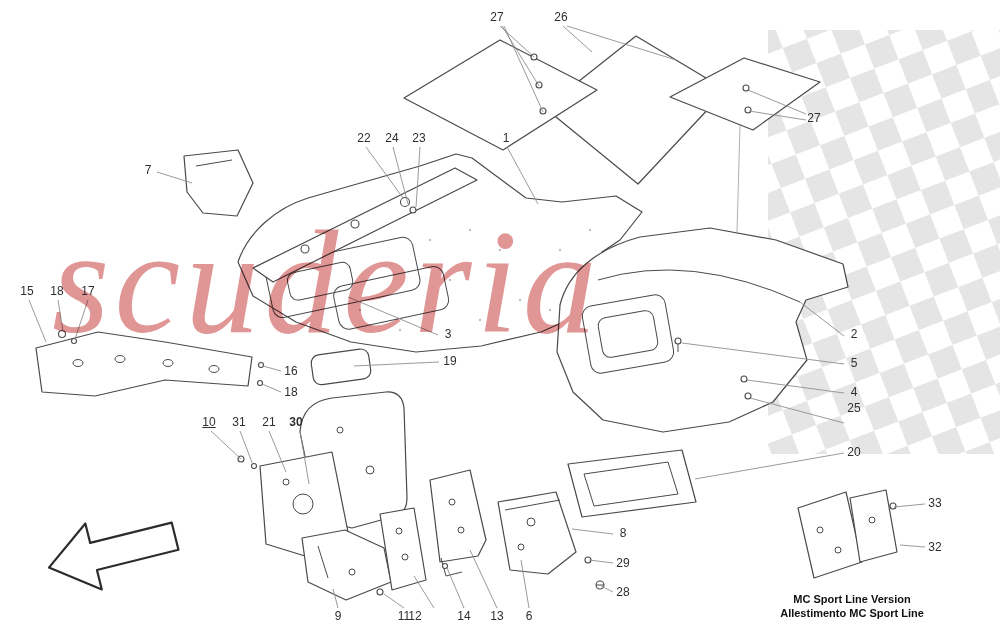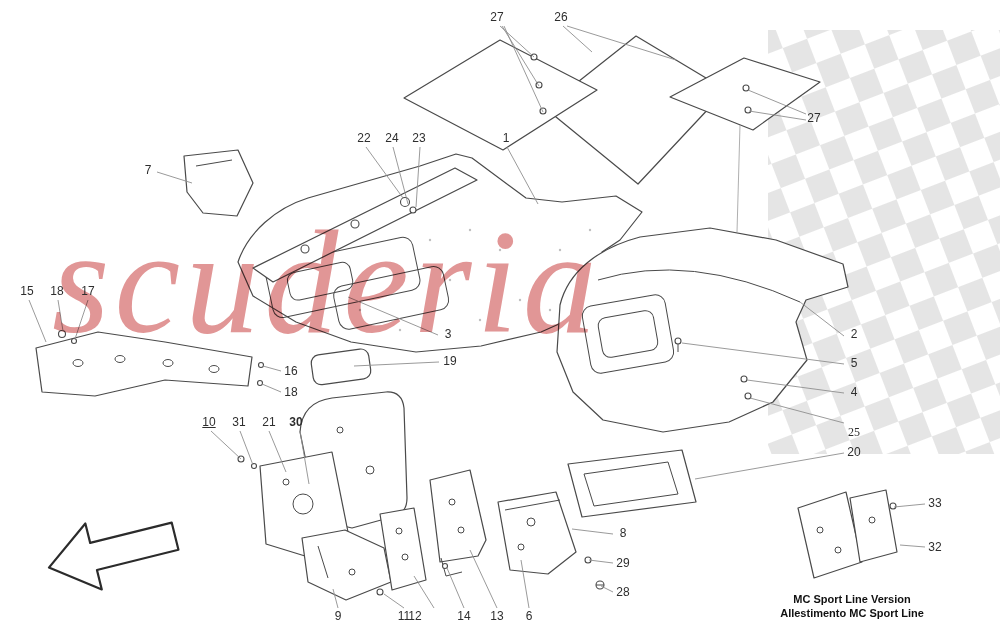--- a/index.html
+++ b/index.html
@@ -221,21 +221,21 @@
       <span class="callout" style="left: 27px; top: 291px;">15</span>
       <span class="callout" style="left: 57px; top: 291px;">18</span>
       <span class="callout" style="left: 88px; top: 291px;">17</span>
       <span class="callout" style="left: 854px; top: 334px;">2</span>
       <span class="callout" style="left: 448px; top: 334px;">3</span>
       <span class="callout" style="left: 854px; top: 363px;">5</span>
       <span class="callout" style="left: 291px; top: 371px;">16</span>
       <span class="callout" style="left: 450px; top: 361px;">19</span>
       <span class="callout" style="left: 854px; top: 392px;">4</span>
       <span class="callout" style="left: 291px; top: 392px;">18</span>
-      <span class="callout" style="left: 854px; top: 432px; font-family: Liberation Serif, serif;">25</span>
+      <span class="callout" style="left: 854px; top: 408px;">25</span>
       <span class="callout" style="left: 209px; top: 422px; text-decoration: underline;">10</span>
       <span class="callout" style="left: 239px; top: 422px;">31</span>
       <span class="callout" style="left: 269px; top: 422px;">21</span>
       <span class="callout" style="left: 296px; top: 422px; font-weight: bold;">30</span>
       <span class="callout" style="left: 854px; top: 452px;">20</span>
       <span class="callout" style="left: 623px; top: 533px;">8</span>
       <span class="callout" style="left: 935px; top: 503px;">33</span>
       <span class="callout" style="left: 623px; top: 563px;">29</span>
       <span class="callout" style="left: 935px; top: 547px;">32</span>
       <span class="callout" style="left: 623px; top: 592px;">28</span>

